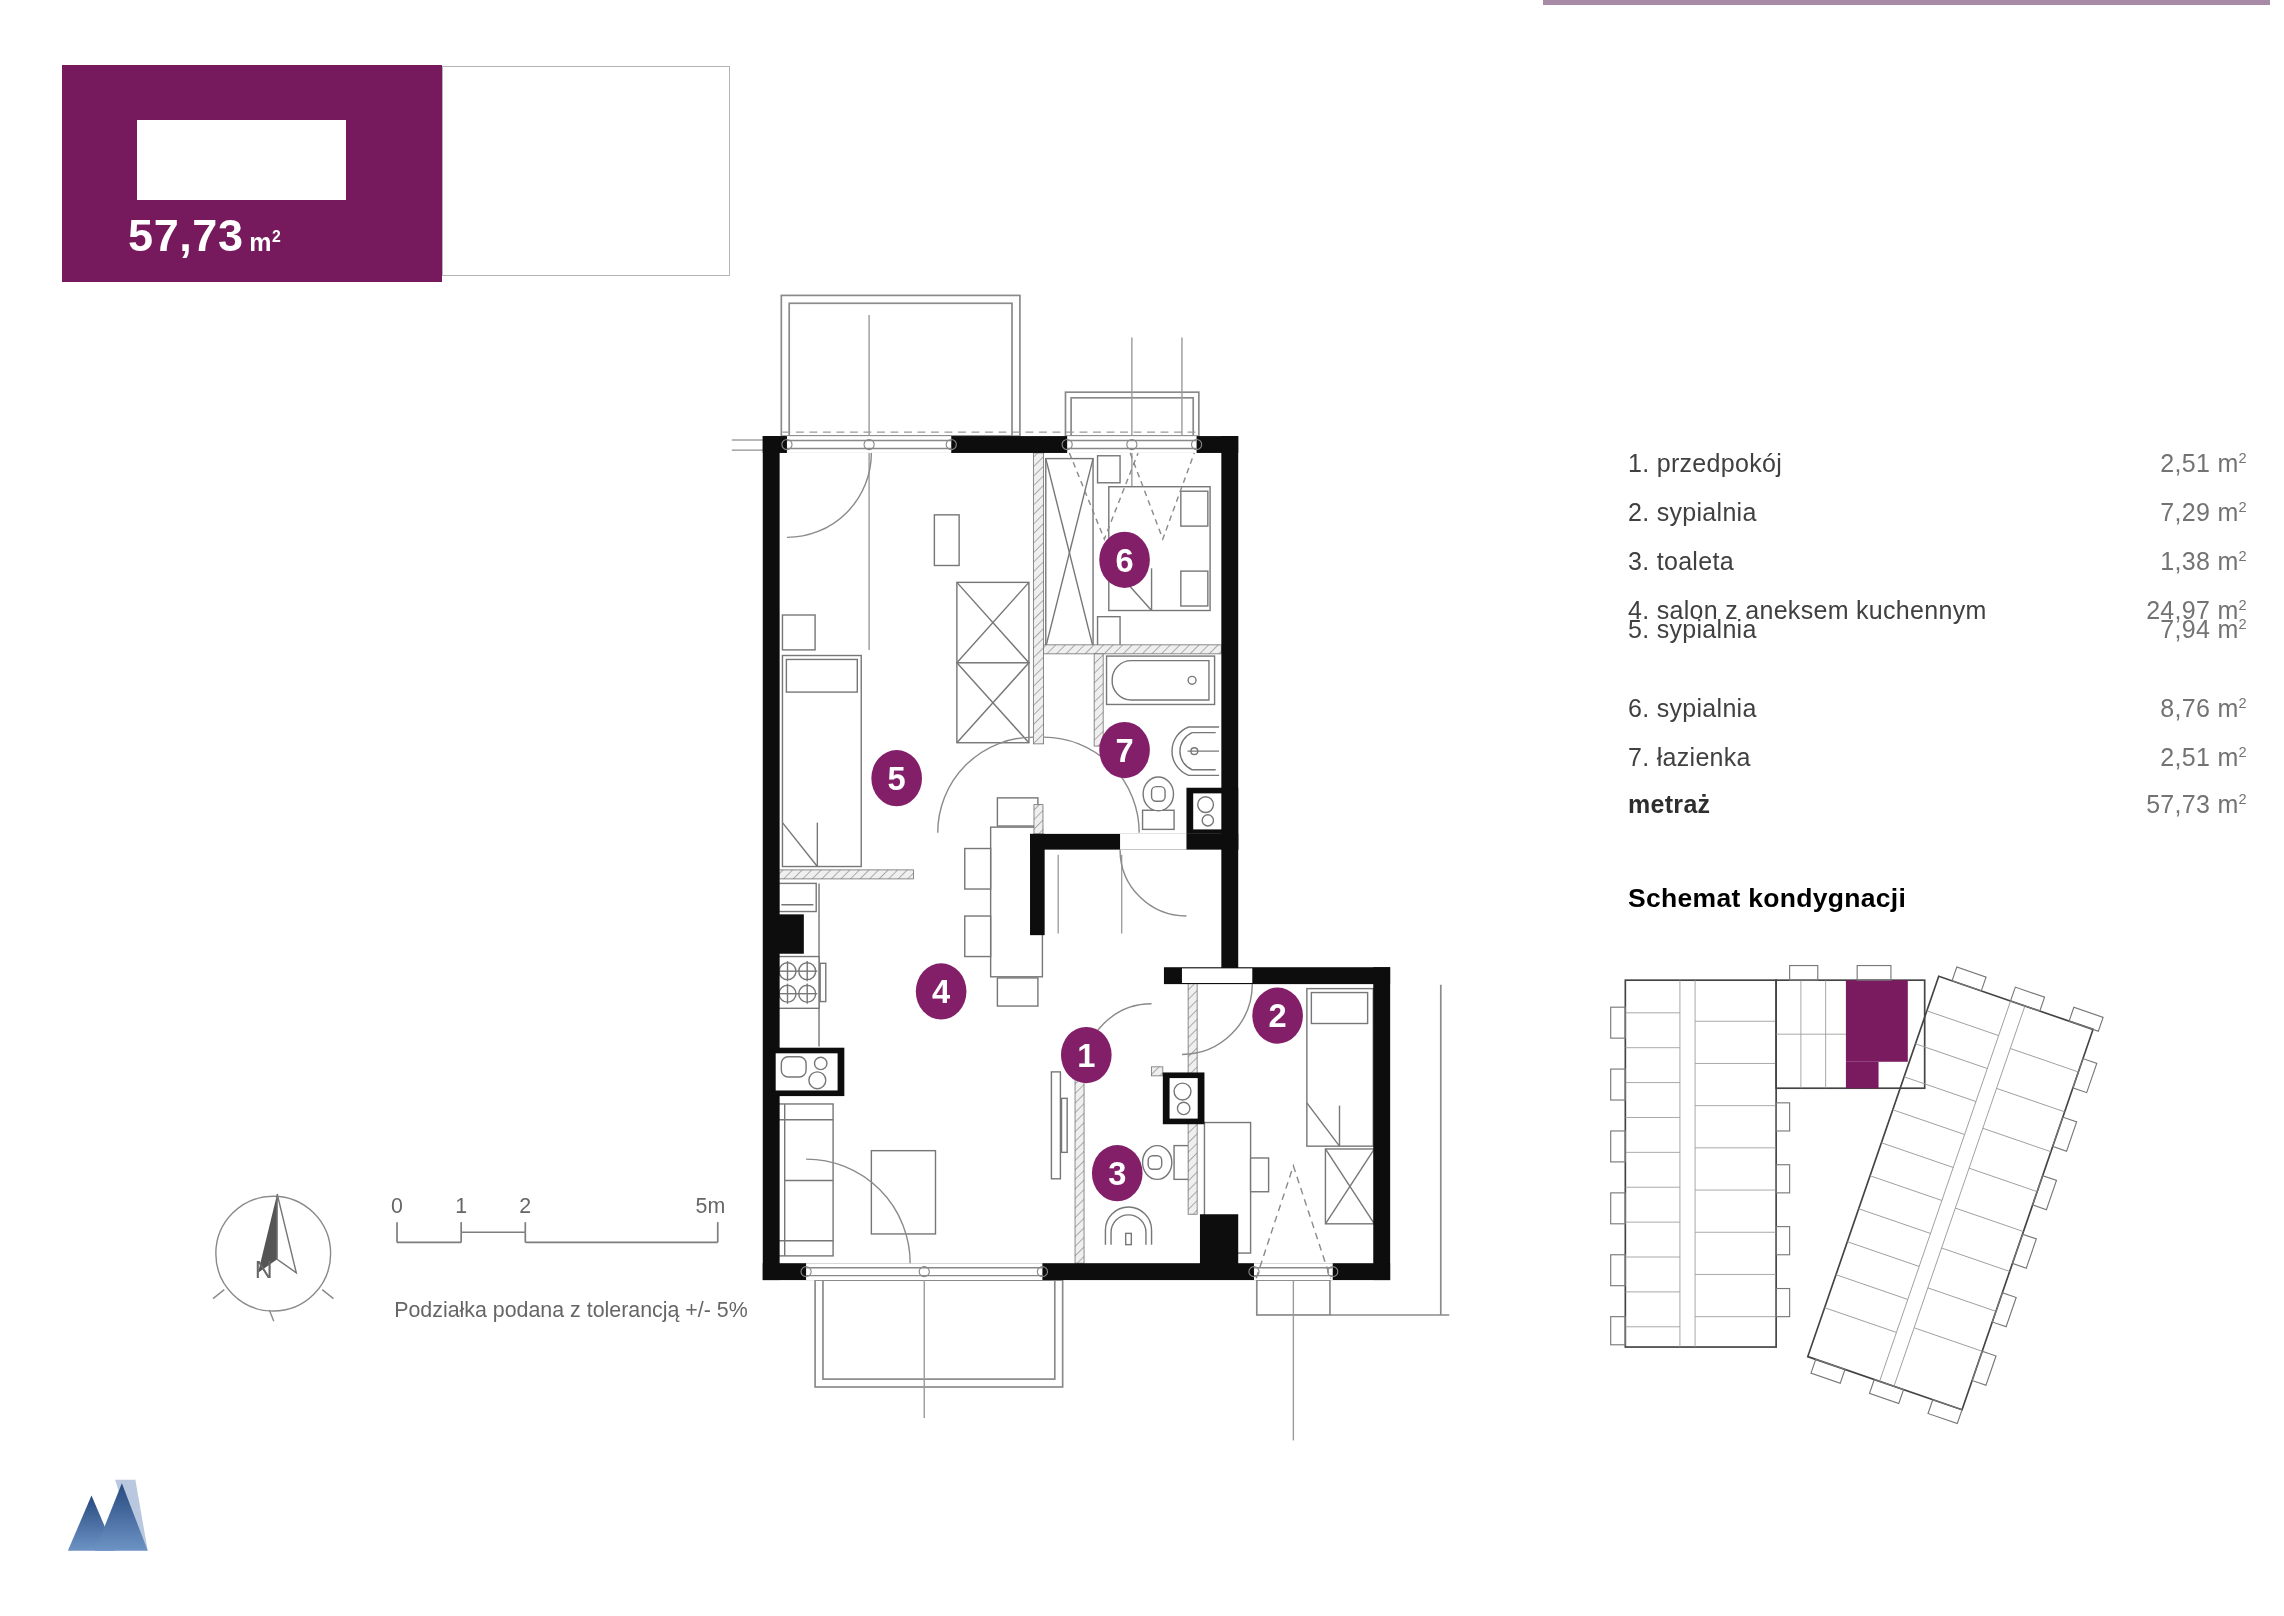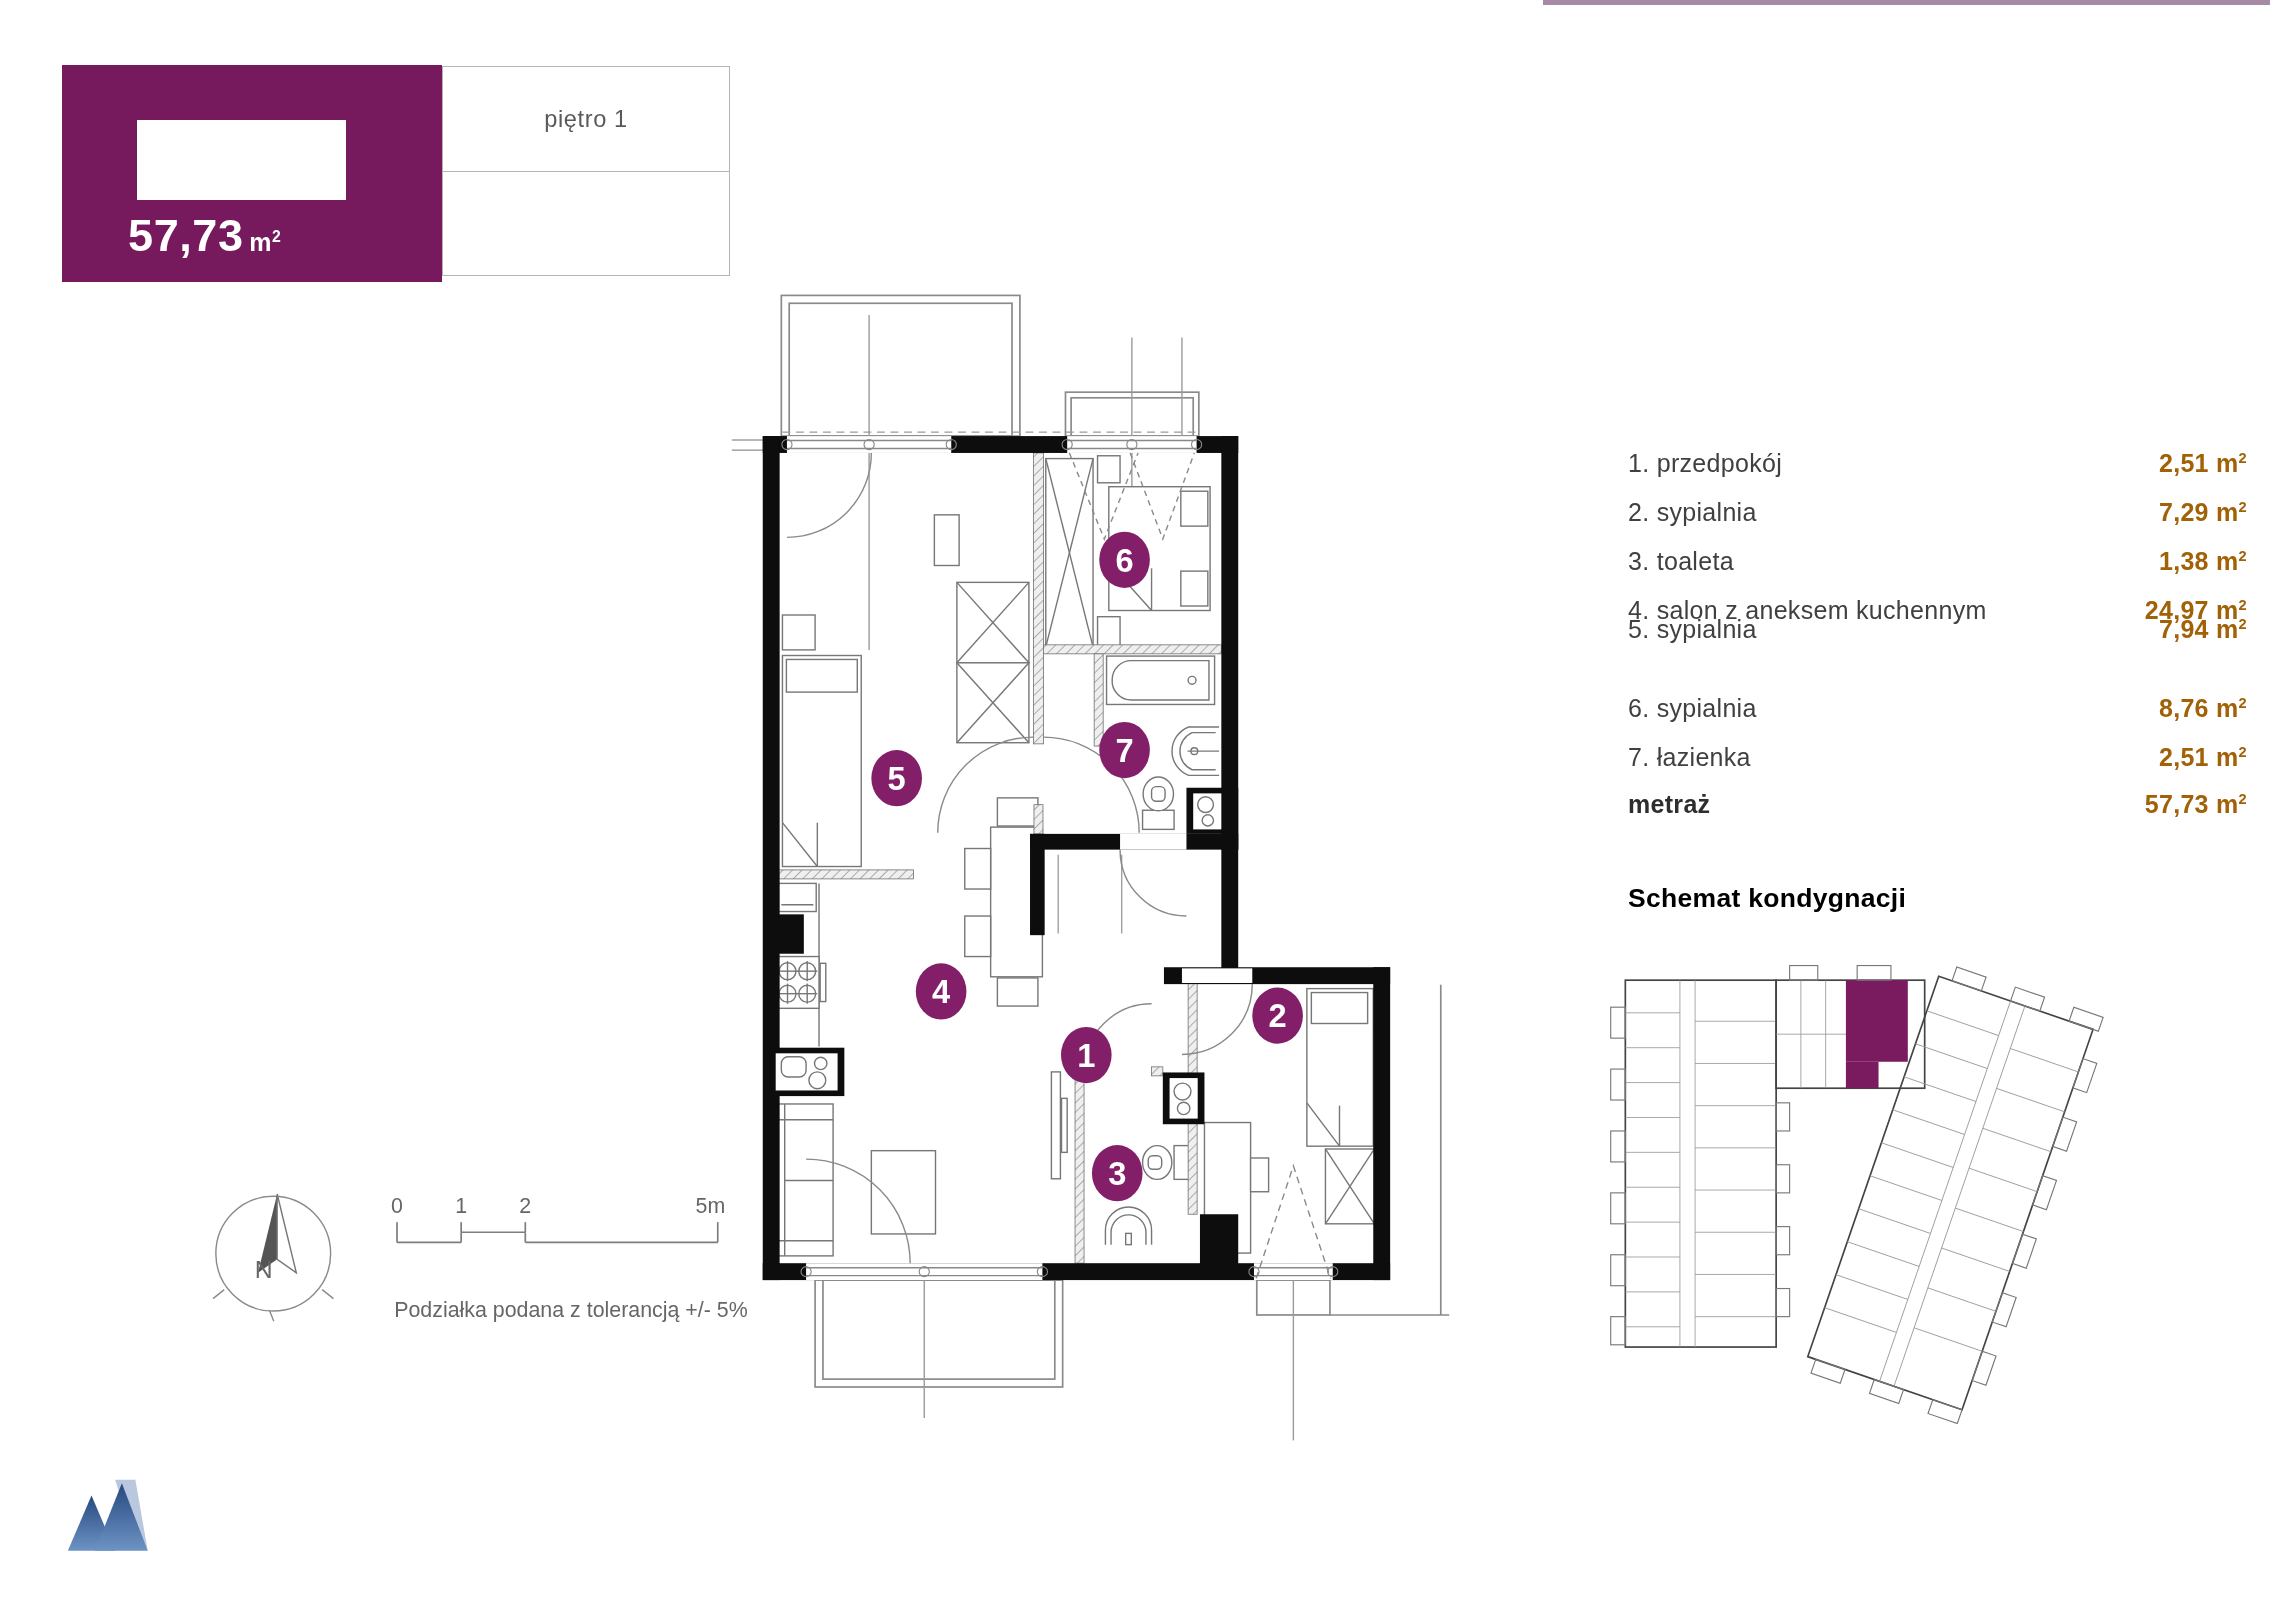--- a/index.html
+++ b/index.html
@@ -17,21 +17,21 @@
   .info-table{position:absolute;left:442px;top:66px;width:288px;height:210px;
               border:1.1px solid #b4b4b4;box-sizing:border-box;background:#fff;}
   .info-row1{height:104px;border-bottom:1.1px solid #b4b4b4;display:flex;align-items:center;justify-content:center;
              font-size:23.6px;color:#5a5a5a;letter-spacing:0.6px;}
   .info-row2{height:104px;}
   
   .room-list{position:absolute;left:1628px;top:0;width:619px;}
   .room-row{position:absolute;left:0;width:619px;height:35px;display:flex;
             justify-content:space-between;align-items:flex-start;
             font-size:25px;color:#404040;letter-spacing:0.3px;}
-  .room-row .val{font-weight:bold;color:#a16207;white-space:nowrap;}
+  .room-row .val{font-weight:normal;color:#737373;white-space:nowrap;}
   .room-row sup{font-size:14.6px;}
   .room-row.total{font-weight:bold;color:#2e2e2e;}
   .schemat-title{position:absolute;left:1628px;top:883px;font-size:26.5px;font-weight:bold;
                  color:#000000;letter-spacing:0.3px;}
   svg text{font-family:"Liberation Sans",sans-serif;}
   .plansvg{position:absolute;left:0;top:0;}
 </style>
 </head>
 <body>
 
@@ -40,23 +40,20 @@
   <div class="topbar" style="background:#a78ba6"></div>
 
   <div class="badge" style="background:#76195d">
     <div class="badge-redact"></div>
     <div class="badge-area">
       <span>57,73</span><span class="unit"><span>m</span><sup>2</sup></span>
     </div>
   </div>
 
   <div class="info-table">
-    <div class="info-row1">
-      <span>piętro 1</span>
-    </div>
     <div class="info-row2"></div>
   </div>
 
   <div class="room-list">
     <div class="room-row" style="top:449px">
       <span>1. przedpokój</span>
       <span class="val"><span>2,51</span>&nbsp;<span>m</span><sup>2</sup></span>
     </div>
     <div class="room-row" style="top:498px">
       <span>2. sypialnia</span>

